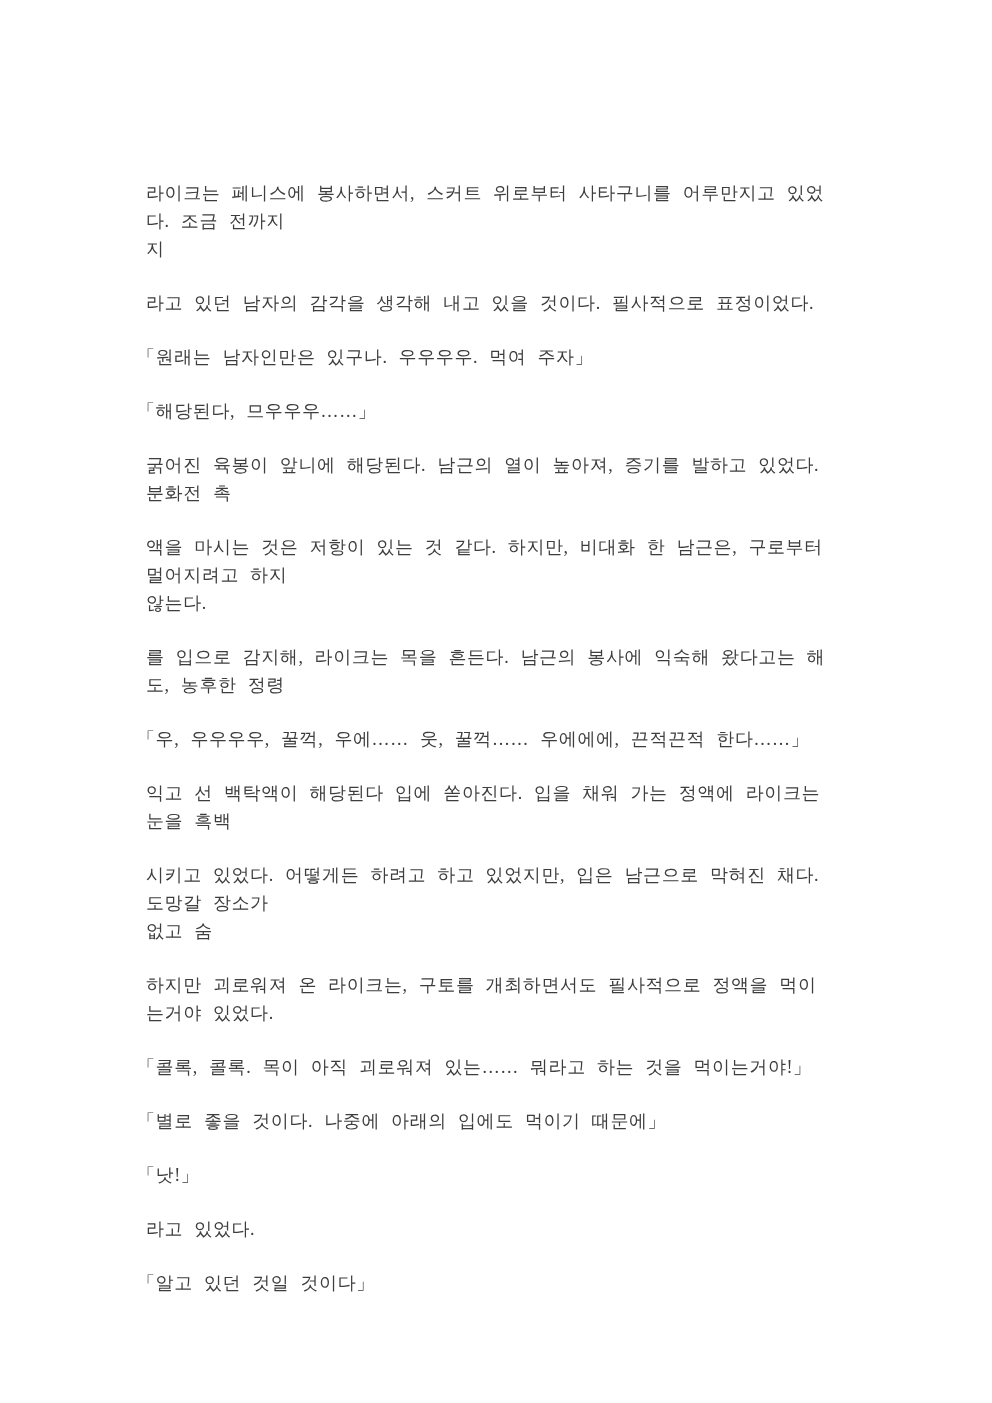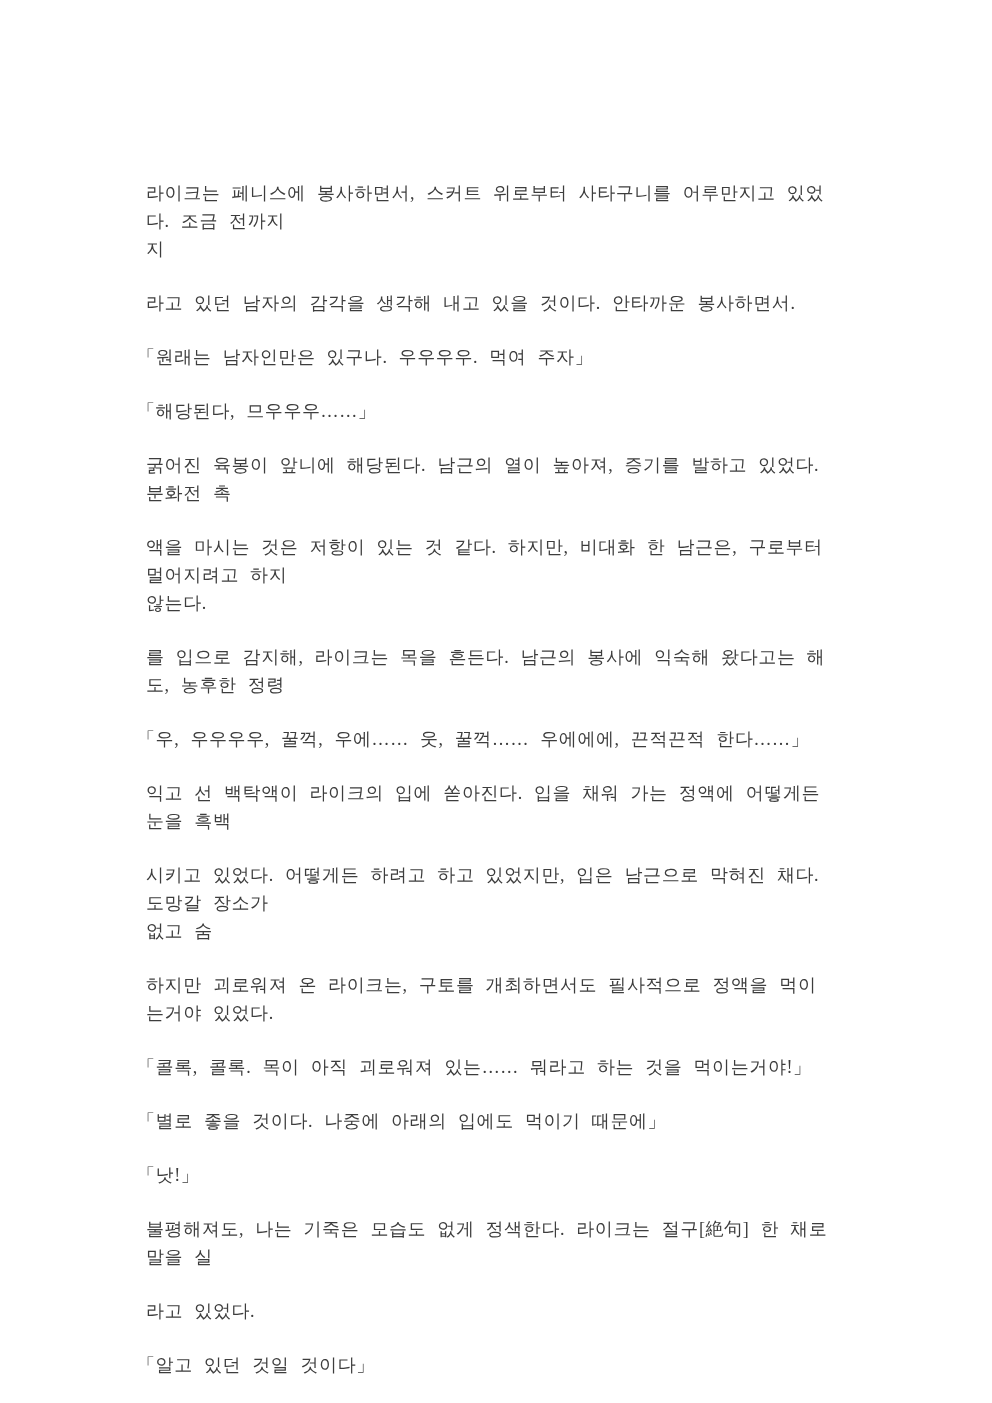--- a/index.html
+++ b/index.html
@@ -32,32 +32,31 @@
   .para.indent {
     padding-left: 9px; 
   }
 </style>
 </head>
 <body>
 
 <div class="page">
   <p class="para indent">라이크는 페니스에 봉사하면서, 스커트 위로부터 사타구니를 어루만지고 있었다. 조금 전까지
 지</p>
-  <p class="para indent">라고 있던 남자의 감각을 생각해 내고 있을 것이다. 안타까운 봉사하면서.</p>
+  <p class="para indent">라고 있던 남자의 감각을 생각해 내고 있을 것이다. 필사적으로 표정이었다.</p>
   <p class="para quote">「원래는 남자인만은 있구나. 우우우우. 먹여 주자」</p>
   <p class="para quote">「해당된다, 므우우우……」</p>
   <p class="para indent">굵어진 육봉이 앞니에 해당된다. 남근의 열이 높아져, 증기를 발하고 있었다. 분화전 촉</p>
   <p class="para indent">액을 마시는 것은 저항이 있는 것 같다. 하지만, 비대화 한 남근은, 구로부터 멀어지려고 하지
 않는다.</p>
   <p class="para indent">를 입으로 감지해, 라이크는 목을 흔든다. 남근의 봉사에 익숙해 왔다고는 해도, 농후한 정령</p>
   <p class="para quote">「우, 우우우우, 꿀꺽, 우에…… 웃, 꿀꺽…… 우에에에, 끈적끈적 한다……」</p>
-  <p class="para indent">익고 선 백탁액이 라이크의 입에 쏟아진다. 입을 채워 가는 정액에 어떻게든 눈을 흑백</p>
+  <p class="para indent">익고 선 백탁액이 해당된다 입에 쏟아진다. 입을 채워 가는 정액에 라이크는 눈을 흑백</p>
   <p class="para indent">시키고 있었다. 어떻게든 하려고 하고 있었지만, 입은 남근으로 막혀진 채다. 도망갈 장소가
 없고 숨</p>
   <p class="para indent">하지만 괴로워져 온 라이크는, 구토를 개최하면서도 필사적으로 정액을 먹이는거야 있었다.</p>
   <p class="para quote">「콜록, 콜록. 목이 아직 괴로워져 있는…… 뭐라고 하는 것을 먹이는거야!」</p>
   <p class="para quote">「별로 좋을 것이다. 나중에 아래의 입에도 먹이기 때문에」</p>
   <p class="para quote">「낫!」</p>
-  <p class="para indent">불평해져도, 나는 기죽은 모습도 없게 정색한다. 라이크는 절구[絶句] 한 채로 말을 실</p>
   <p class="para indent">라고 있었다.</p>
   <p class="para quote">「알고 있던 것일 것이다」</p>
 
 </div>
 
 </body></html>

